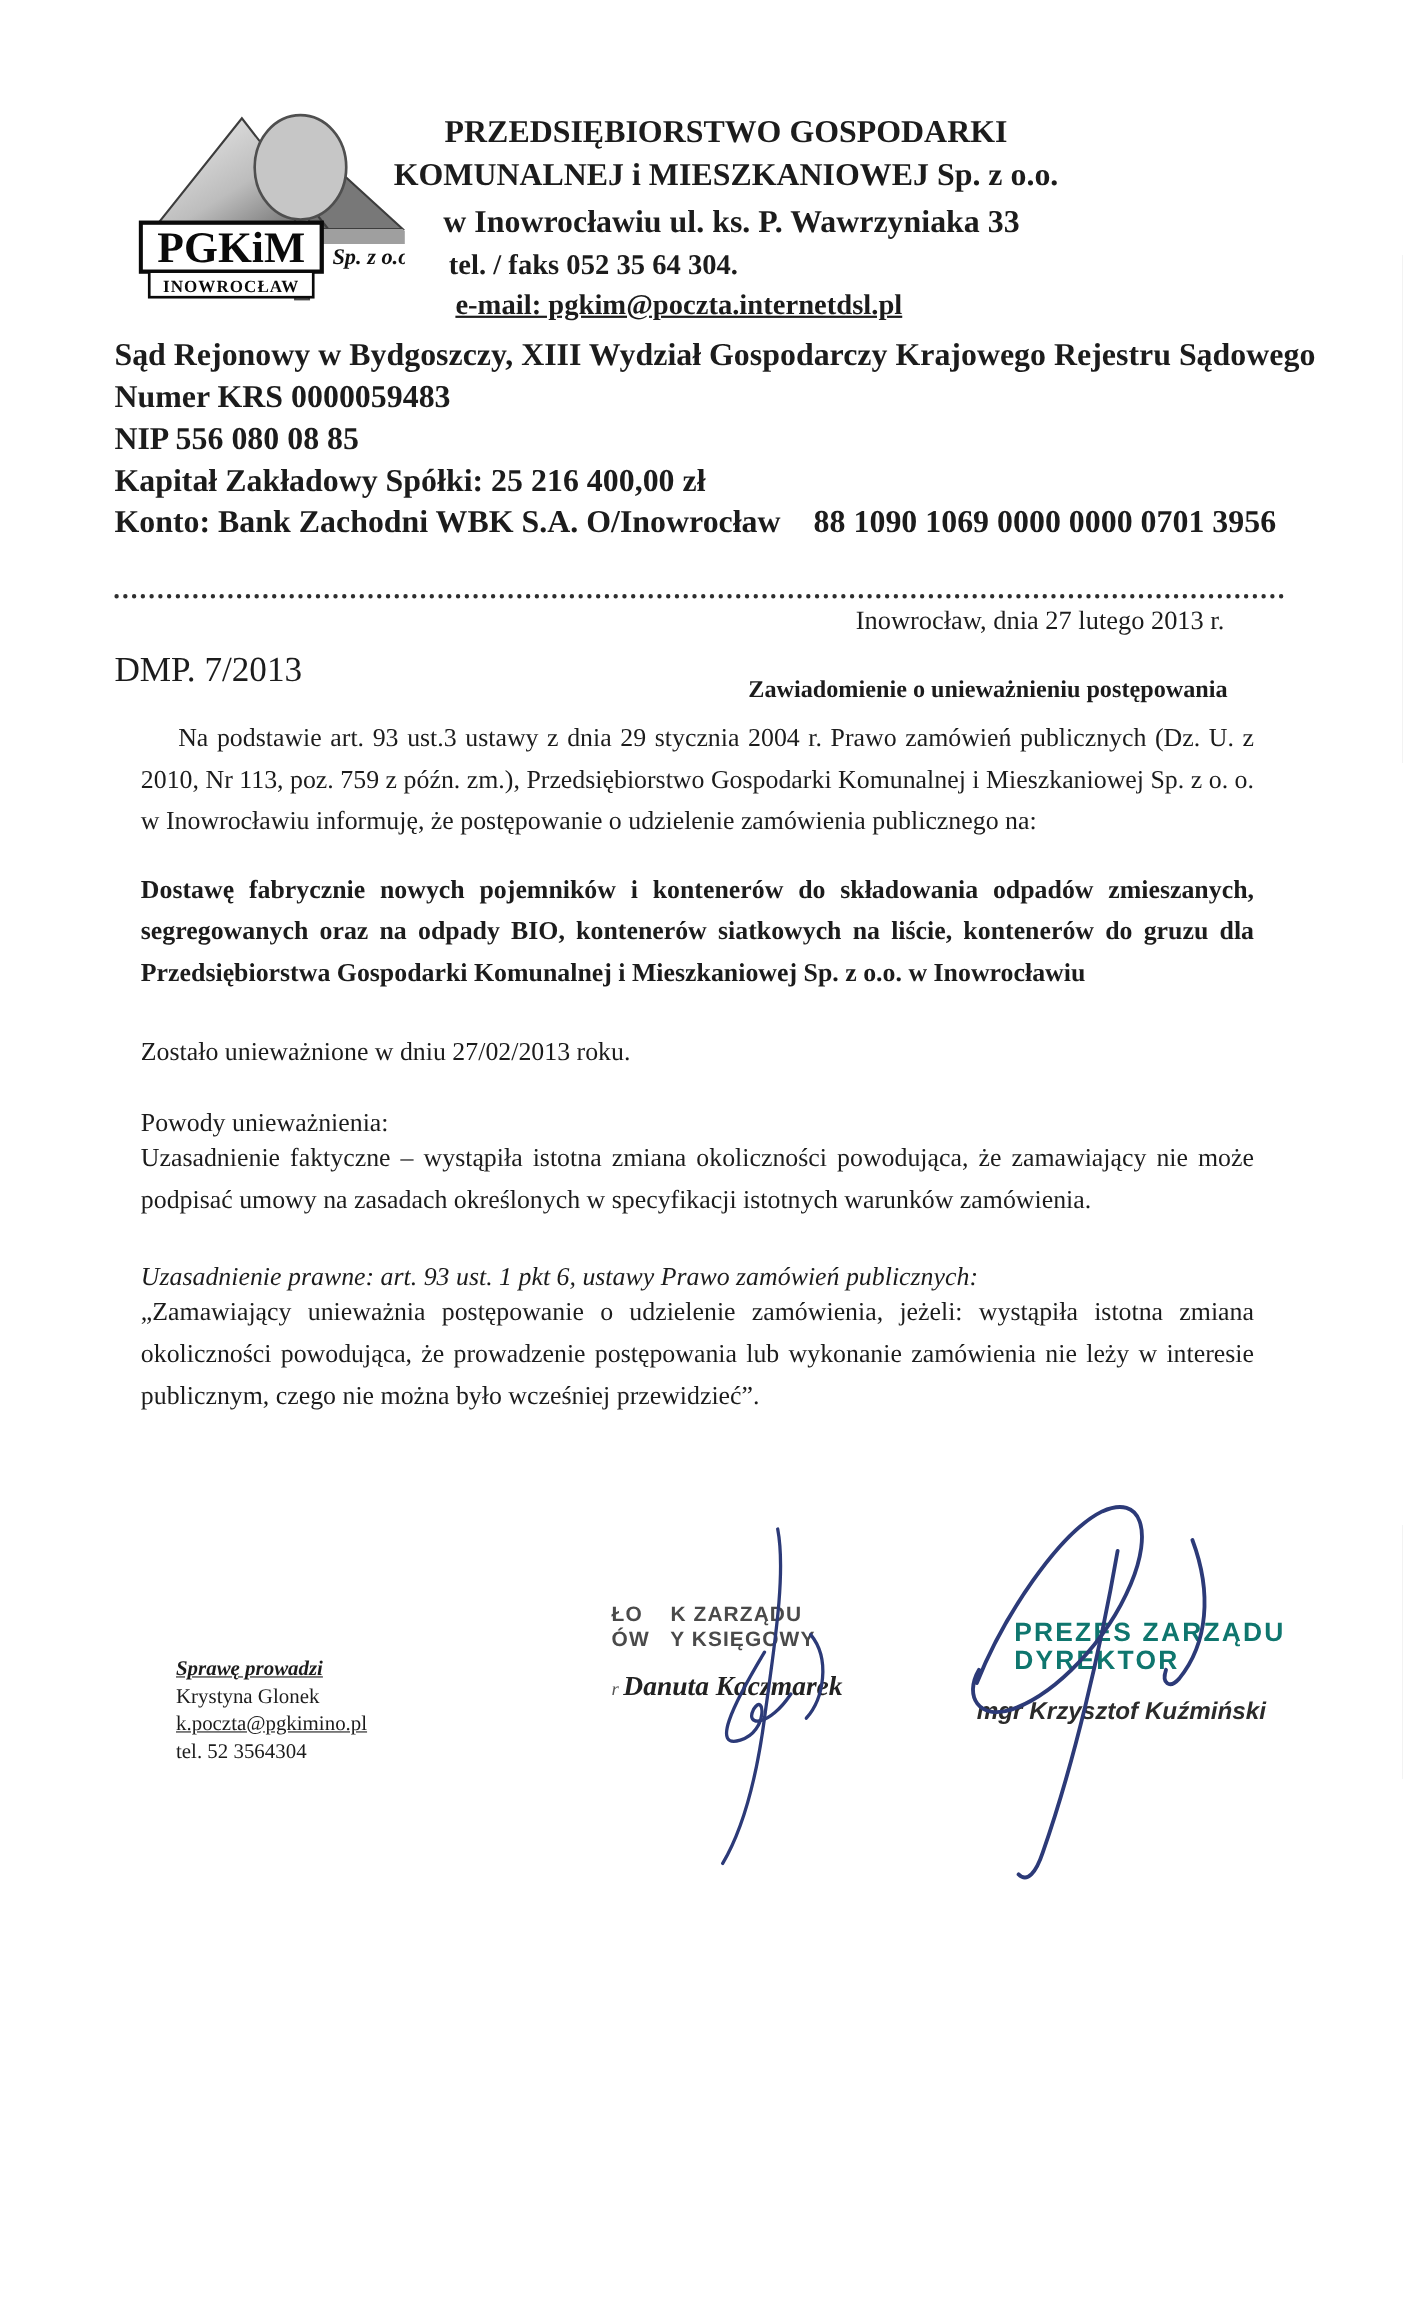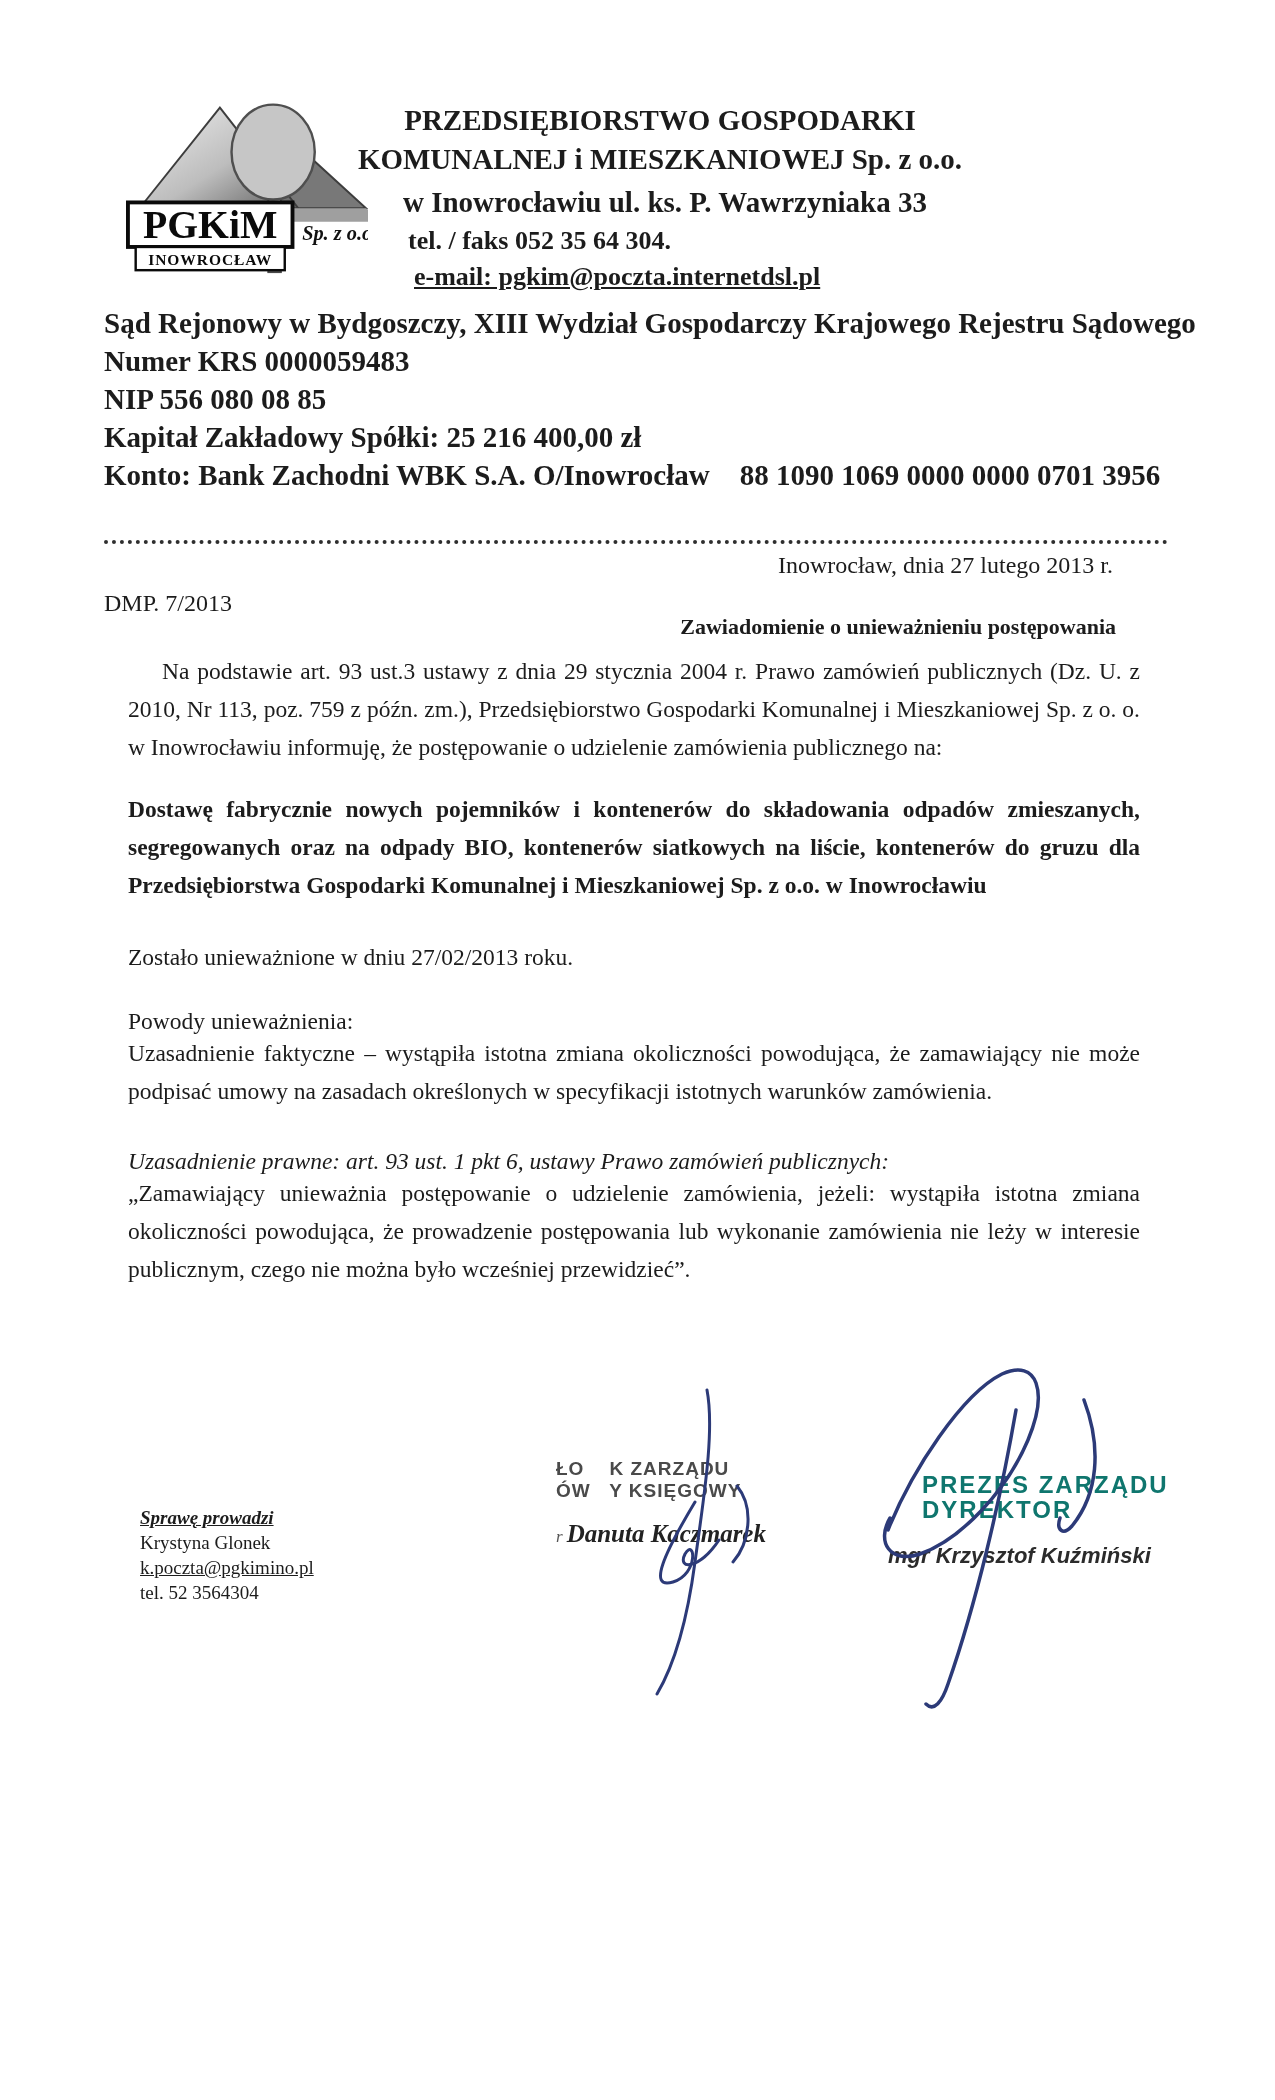--- a/index.html
+++ b/index.html
@@ -14,30 +14,30 @@
   .hdr { font-weight:bold; font-size:29px; white-space:nowrap; }
   .hdr-small { font-weight:bold; font-size:26px; white-space:nowrap; }
   .underlined { text-decoration:underline; }
 
   
   .reg { font-weight:bold; font-size:29px; line-height:38px; white-space:nowrap; }
 
   .dotline { border-top:4px dotted #2e2e2e; height:0; }
 
   .dateline { font-size:24px; white-space:nowrap; }
-  .refnum  { font-size:24px; }
+  .refnum  { font-size:32px; }
   .doc-title { font-weight:bold; font-size:22px; text-align:right; }
 
   .para { font-size:23.5px; line-height:38px; text-align:justify;margin-left:24px; }
   .indent { text-indent:34px; }
   .bold { font-weight:bold; }
   .nowrap { white-space:nowrap; }
 
   
-  .contact { font-size:19px; line-height:25px; }
+  .contact { font-size:19px; line-height:25px;margin-left:20px; }
   .contact .head { font-weight:bold; font-style:italic; text-decoration:underline; }
   .contact .mail { text-decoration:underline; }
 
   .stamp { font-family:"Liberation Sans", sans-serif; font-weight:bold; white-space:pre; }
   .stamp-mid { font-size:19px; line-height:22px; color:#4a4a4a; letter-spacing:1px; }
   .stamp-right { font-size:24px; line-height:25px; color:#0f766e; letter-spacing:2px; }
   .sig-name-mid { font-family:"Liberation Serif", serif; font-style:italic; font-weight:bold; font-size:25px; color:#222; white-space:nowrap; }
   .sig-prefix { font-size:17px; color:#555; margin-right:4px; font-weight:normal; }
   .sig-name-right { font-family:"Liberation Sans", sans-serif; font-style:italic; font-weight:bold; font-size:22px; color:#2b2b2b; white-space:nowrap; }
 

